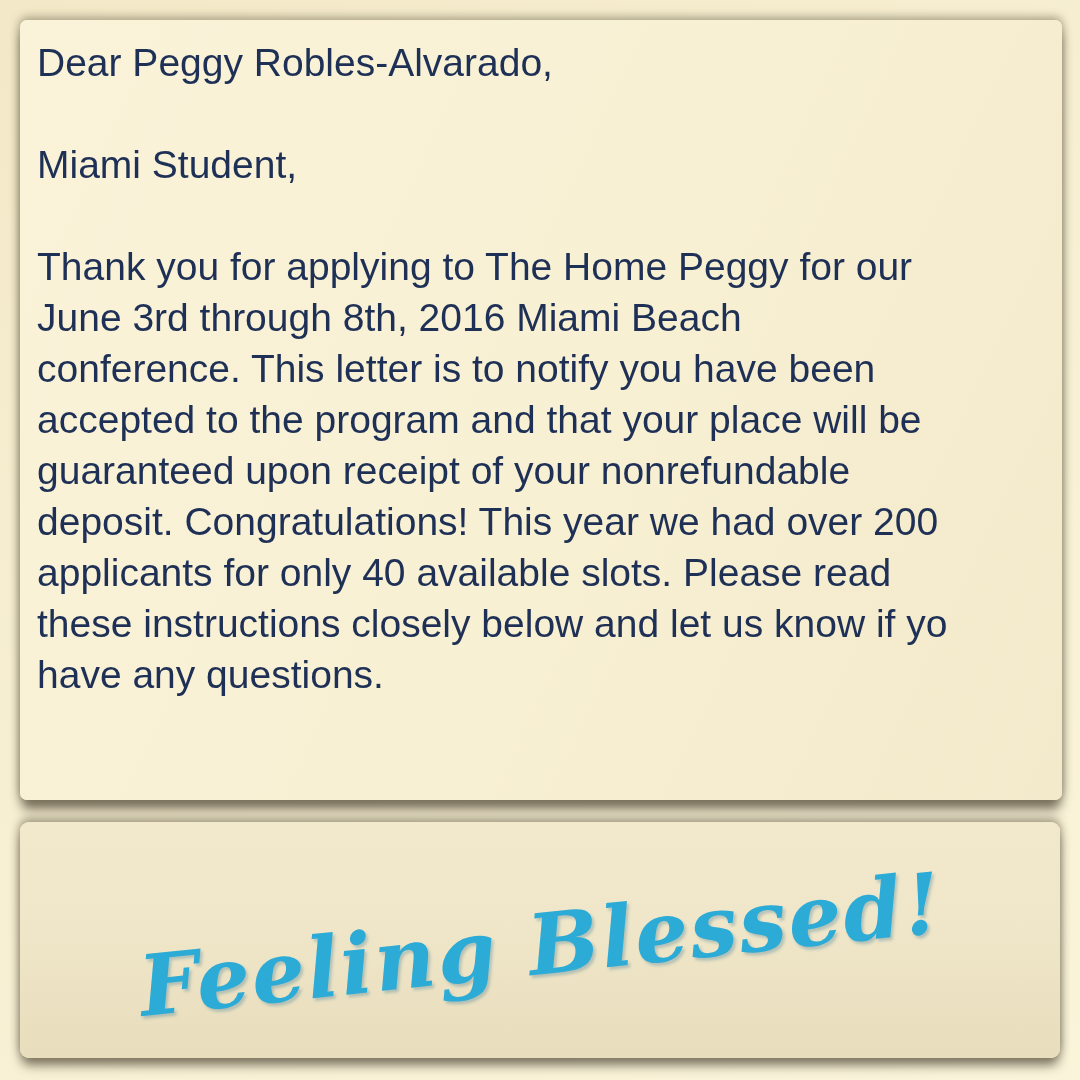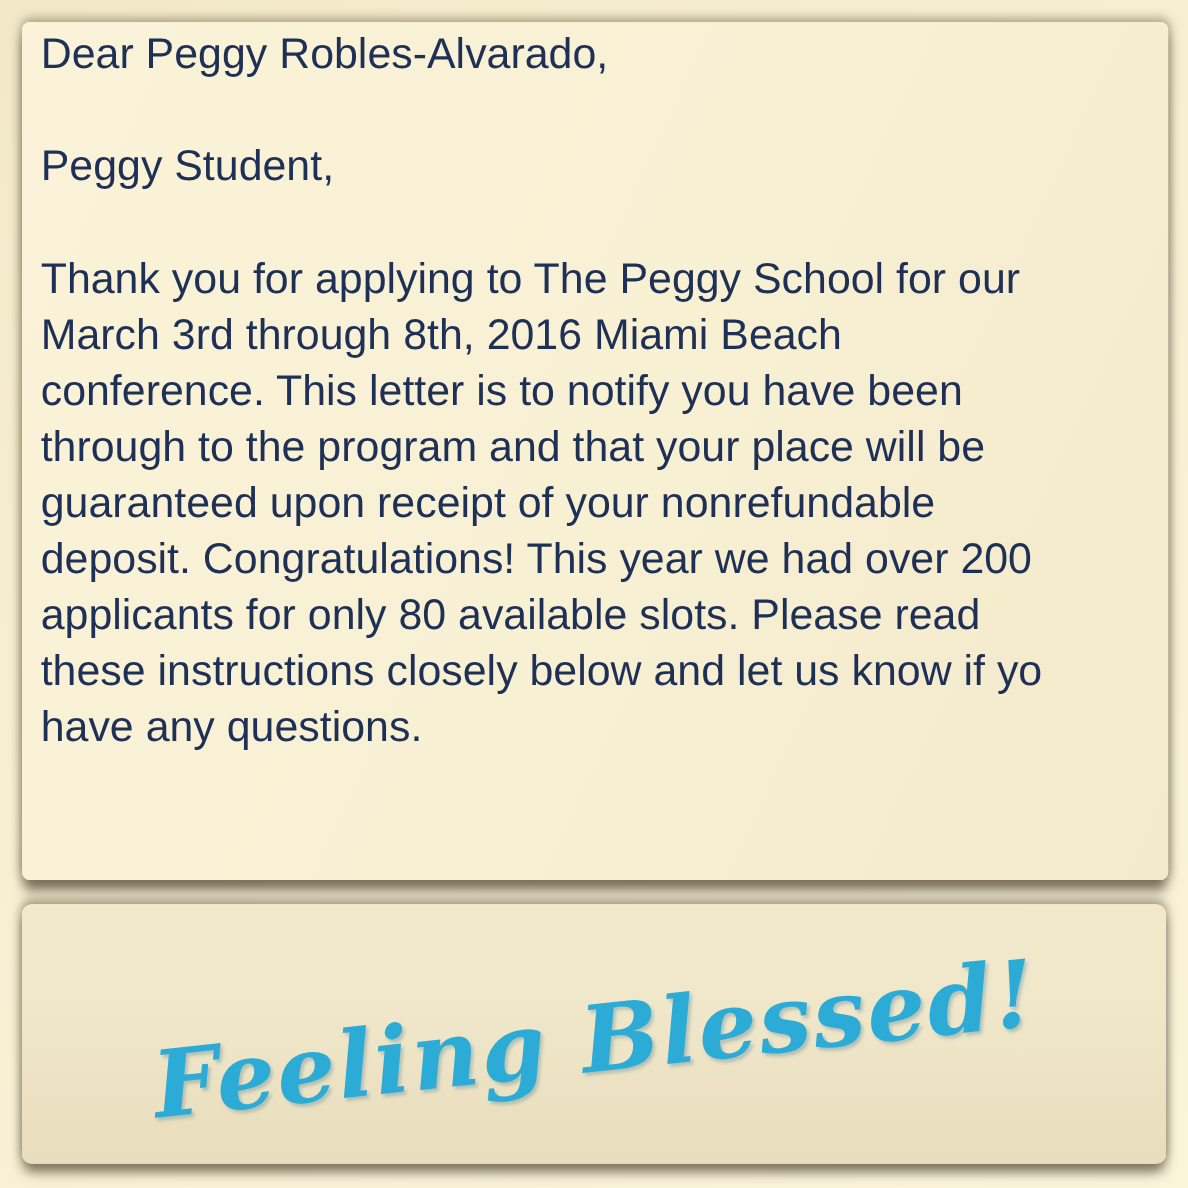--- a/index.html
+++ b/index.html
@@ -18,21 +18,21 @@
     height: 1080px;
     background: linear-gradient(150deg, #f3e9c8 0%, #f7efd2 45%, #faf4da 100%);
   }
   .letter-card {
     position: absolute;
     left: 20px;
     top: 20px;
     width: 1042px;
     height: 780px;
     box-sizing: border-box;
-    padding: 4px 0 0 17px;
+    padding: 17px 0 0 17px;
     border-radius: 7px;
     background: linear-gradient(115deg, #faf3d9 0%, #f8f0d3 55%, #f3e9cb 100%);
     box-shadow: 0 0 10px rgba(130,120,95,0.55),
                 0 11px 11px -2px rgba(96,88,70,0.85),
                 0 -4px 8px rgba(130,120,95,0.35);
     overflow: hidden;
     color: #1e3055;
     font-size: 39px;
     line-height: 51px;
   }
@@ -68,29 +68,29 @@
   }
 </style>
 </head>
 <body>
 
 <div class="page">
 
   <div class="letter-card">
     <div class="line">Dear Peggy Robles-Alvarado,</div>
     <div class="line"></div>
-    <div class="line">Peggy Student,</div>
+    <div class="line">Miami Student,</div>
     <div class="line"></div>
-    <div class="line">Thank you for applying to The Peggy School for our</div>
-    <div class="line">March 3rd through 8th, 2016 Miami Beach</div>
+    <div class="line">Thank you for applying to The Home Peggy for our</div>
+    <div class="line">June 3rd through 8th, 2016 Miami Beach</div>
     <div class="line">conference. This letter is to notify you have been</div>
-    <div class="line">through to the program and that your place will be</div>
+    <div class="line">accepted to the program and that your place will be</div>
     <div class="line">guaranteed upon receipt of your nonrefundable</div>
     <div class="line">deposit. Congratulations! This year we had over 200</div>
-    <div class="line">applicants for only 80 available slots. Please read</div>
+    <div class="line">applicants for only 40 available slots. Please read</div>
     <div class="line">these instructions closely below and let us know if yo</div>
     <div class="line">have any questions.</div>
     <div class="line"></div>
   </div>
 
   <div class="caption-card">
     <div class="caption">Feeling Blessed!</div>
   </div>
 
 </div>

